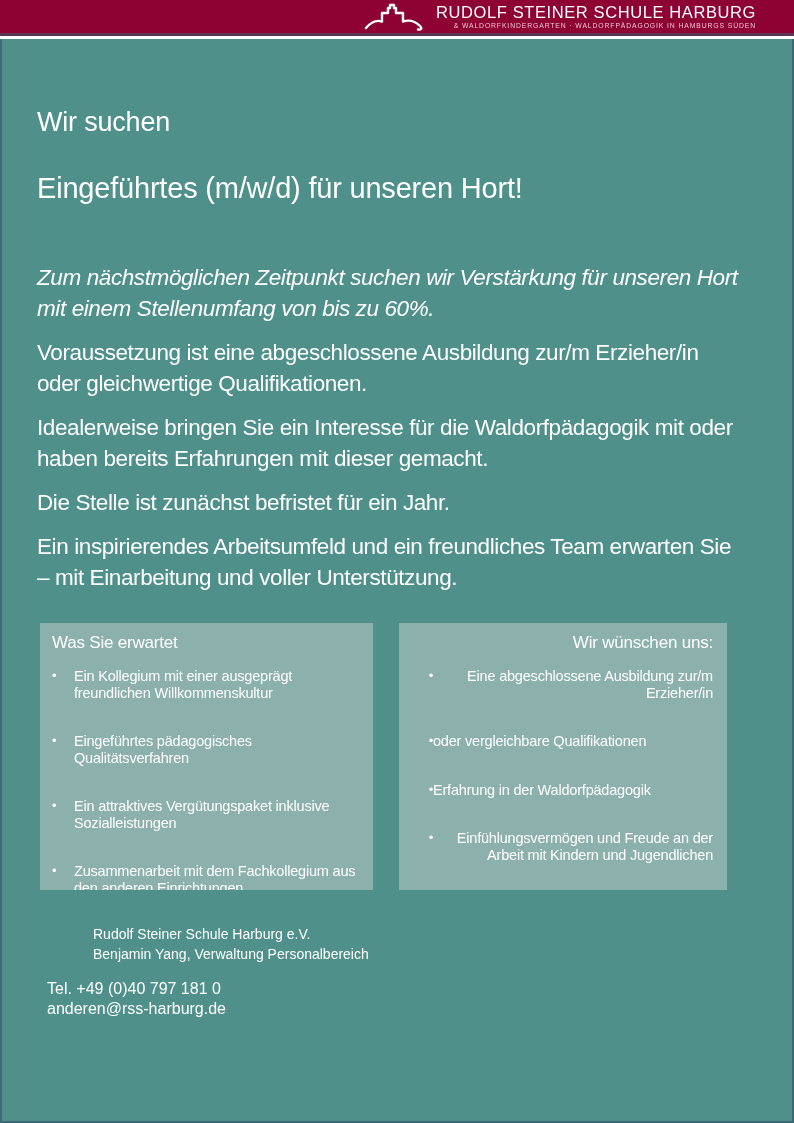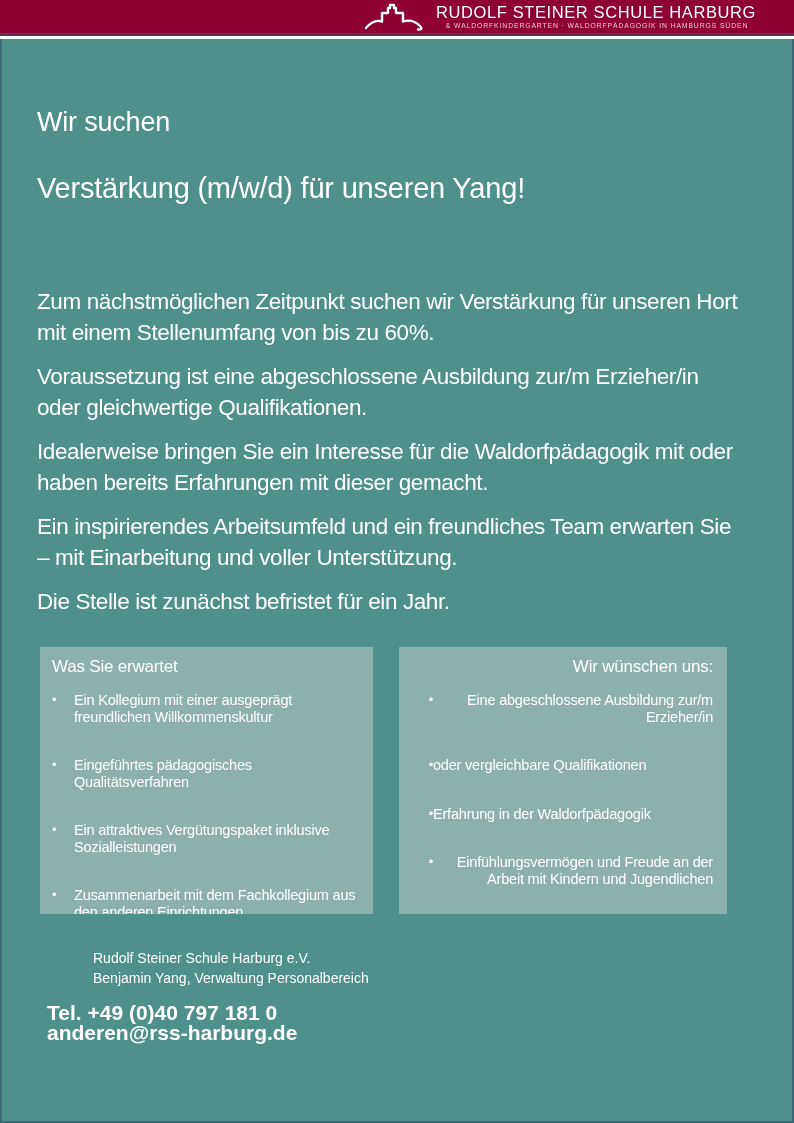--- a/index.html
+++ b/index.html
@@ -11,21 +11,21 @@
   }
   
   .header {
     position:absolute; top:0; left:0; width:794px; height:36px;
     background:#8e0233;
     border-bottom:3px solid #5c3355;
     display:flex; align-items:center; justify-content:flex-end;
     padding-right:38px; box-sizing:border-box;
   }
   .logo { width:66px; height:30px; margin-right:7px; margin-top:2px; flex:0 0 auto; }
-  .header-text { display:flex; flex-direction:column; align-items:center; }
+  .header-text { display:flex; flex-direction:column; align-items:flex-end; }
   .header-title {
     color:#ffffff; font-size:16.5px; letter-spacing:0.6px; font-weight:400;
     line-height:18px; white-space:nowrap;
   }
   .header-subtitle {
     color:rgba(255,235,238,0.85); font-size:6.8px; letter-spacing:0.9px;
     line-height:9px; white-space:nowrap; margin-left:2px;
   }
   
   .panel {
@@ -42,64 +42,64 @@
     letter-spacing:-0.2px;
   }
   h2.headline {
     margin:32px 0 0 0; font-size:29px; font-weight:400; line-height:36px;
     letter-spacing:-0.2px;
   }
   .body-text p {
     margin:13px 0 0 0; font-size:22.5px; line-height:31px; font-weight:400;
     letter-spacing:-0.4px; max-width:705px;
   }
-  .body-text p:first-child { margin-top:80px; }
+  .body-text p:first-child { margin-top:56px;font-style:italic; }
   
   .boxes { display:flex; margin:30px 0 0 3px; }
   .box {
     background:#8cb1ad; height:267px; box-sizing:border-box;
     padding:10px 14px 0 12px; overflow:hidden;
   }
   .box-left  { width:333px; margin-right:26px; }
   .box-right { width:328px;text-align:right; }
   .box-title { margin:0 0 15px 0; font-size:17px; font-weight:400; line-height:20px; letter-spacing:-0.2px; }
   .box ul { list-style:none; margin:0; padding:0; }
   .box li { display:flex; margin-bottom:32px; font-size:14.5px; line-height:16.5px; letter-spacing:-0.2px; }
   .bullet { flex:0 0 22px; width:22px; font-size:13px; line-height:16.5px; }
   
   .contact { margin:34px 0 0 10px; }
   .contact-label { font-size:14.5px; line-height:18px; }
   .contact-org { margin-top:12px; font-size:14px; line-height:20px;margin-left:46px; }
-  .contact-lines { margin-top:15px; font-size:21px; line-height:20px;font-weight:bold; }
+  .contact-lines { margin-top:15px; font-size:16px; line-height:20px; }
 </style>
 </head>
 <body>
 
 <div class="header">
   <svg class="logo" viewBox="0 0 66 30" fill="none" stroke="#ffffff" stroke-width="2.4" stroke-linecap="round" stroke-linejoin="round">
     <path d="M3 25 C 8 19, 13 16.5, 19 18.5 L 19 10 L 25 10 L 25 5 L 27 5 L 27 2 L 31 2 L 31 5 L 33 5 L 33 10 L 40 10 L 40 18.5 C 46 16.5, 52 18, 57 23 C 59.5 25.5, 58 27, 55 26.5"></path>
   </svg>
   <div class="header-text">
     <span class="header-title">RUDOLF STEINER SCHULE HARBURG</span>
     <span class="header-subtitle">&amp; WALDORFKINDERGARTEN  ·  WALDORFPÄDAGOGIK IN HAMBURGS SÜDEN</span>
   </div>
 </div>
 
 <div class="panel">
   <div class="content">
 
     <h1 class="intro">Wir suchen</h1>
-    <h2 class="headline">Verstärkung (m/w/d) für unseren Yang!</h2>
+    <h2 class="headline">Eingeführtes (m/w/d) für unseren Hort!</h2>
 
     <div class="body-text">
       <p>Zum nächstmöglichen Zeitpunkt suchen wir Verstärkung für unseren Hort mit einem Stellenumfang von bis zu 60%.</p>
       <p>Voraussetzung ist eine abgeschlossene Ausbildung zur/m Erzieher/in oder gleichwertige Qualifikationen.</p>
       <p>Idealerweise bringen Sie ein Interesse für die Waldorfpädagogik mit oder haben bereits Erfahrungen mit dieser gemacht.</p>
+      <p>Die Stelle ist zunächst befristet für ein Jahr.</p>
       <p>Ein inspirierendes Arbeitsumfeld und ein freundliches Team erwarten Sie – mit Einarbeitung und voller Unterstützung.</p>
-      <p>Die Stelle ist zunächst befristet für ein Jahr.</p>
     </div>
 
     <div class="boxes">
 
       <div class="box box-left">
         <div class="box-title">Was Sie erwartet</div>
         <ul>
           <li>
             <span class="bullet">•</span>
             <span>Ein Kollegium mit einer ausgeprägt freundlichen Willkommenskultur</span>

